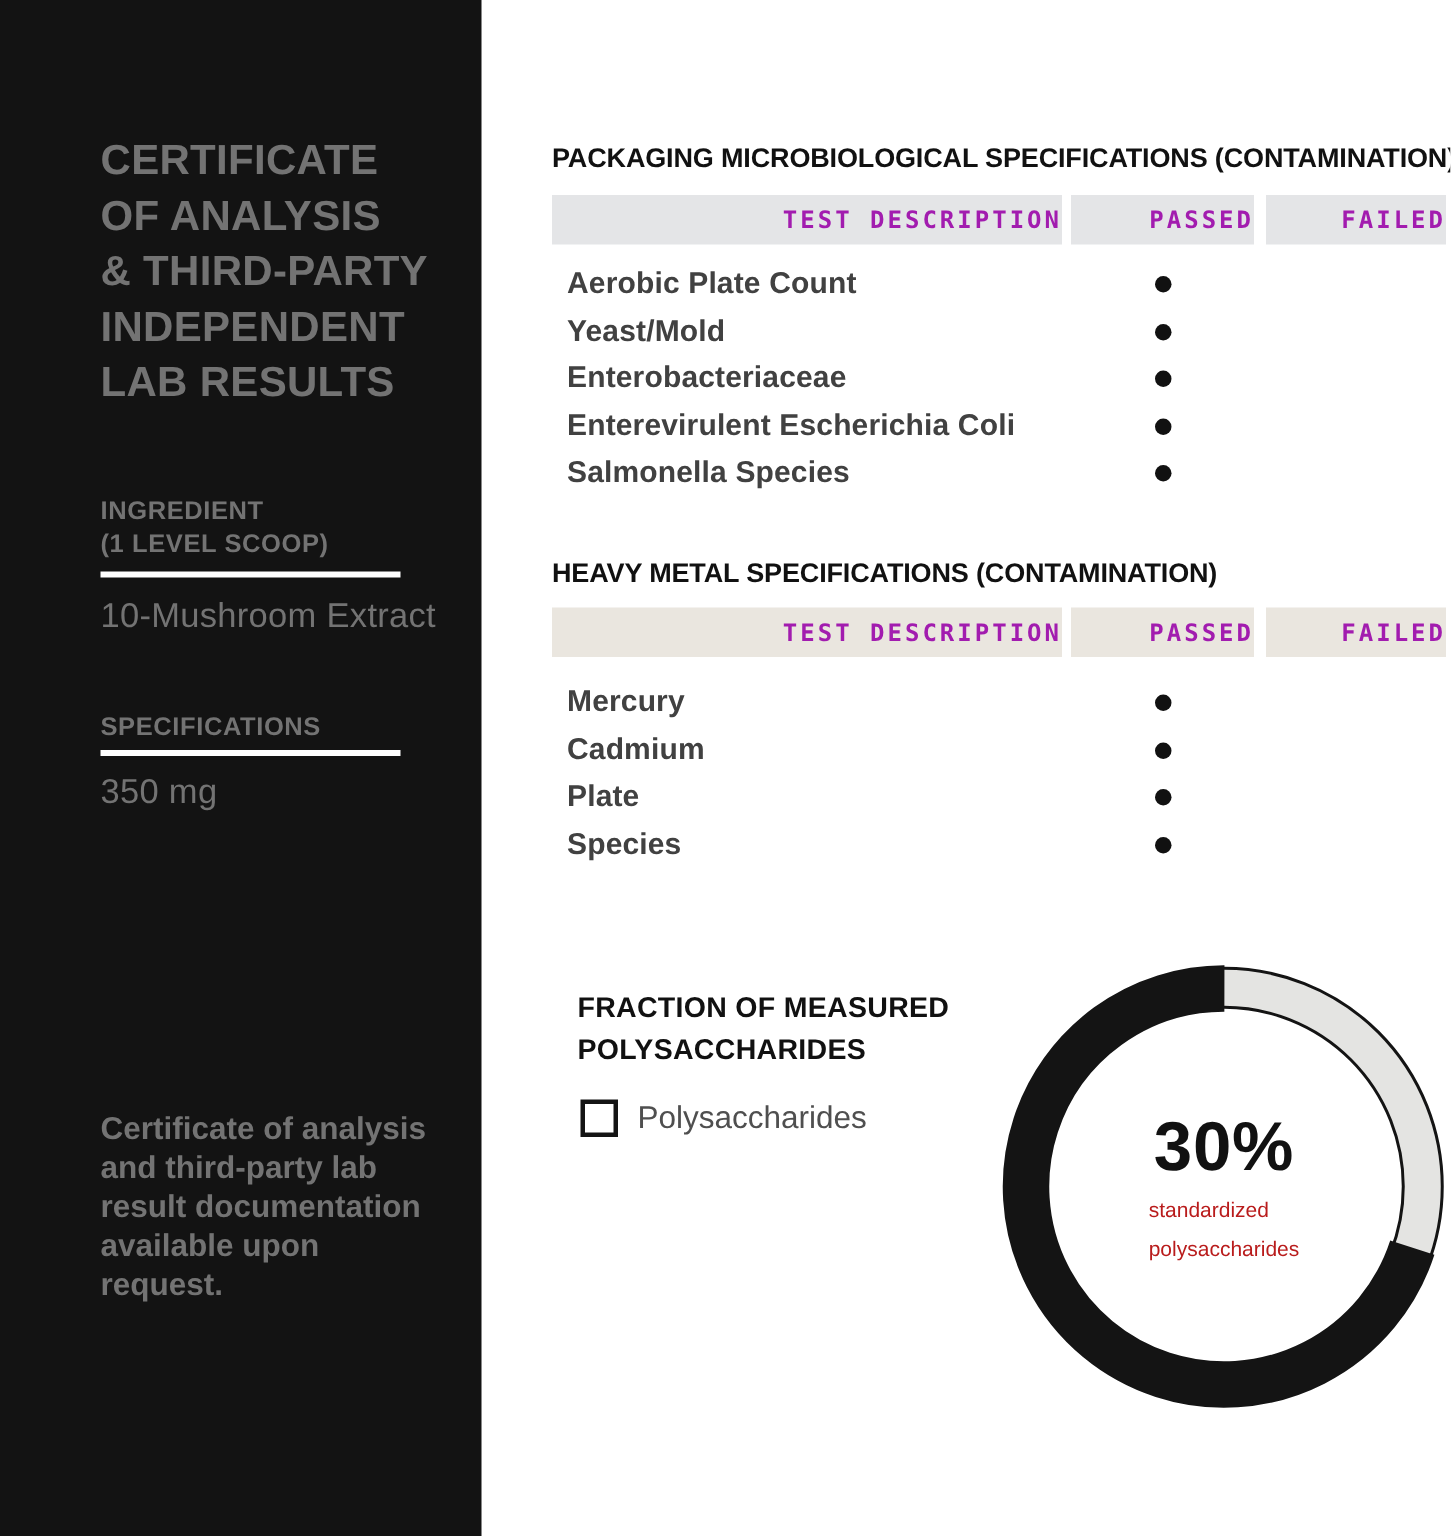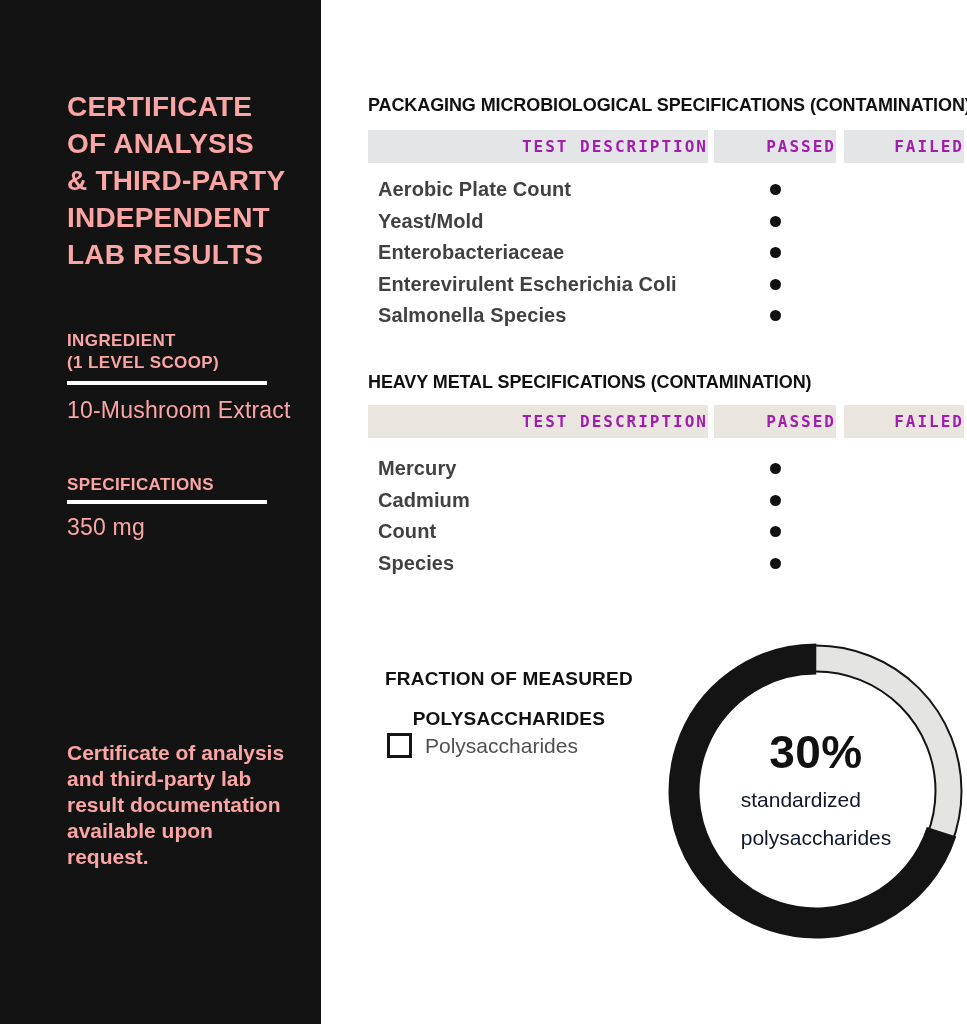--- a/index.html
+++ b/index.html
@@ -4,21 +4,21 @@
 <style>
   * { margin:0; padding:0; box-sizing:border-box; }
   html,body { background:#ffffff; }
   #canvas {
     position:relative; width:967px; height:1024px; background:#ffffff;
     font-family:"Liberation Sans", sans-serif; overflow:hidden;
   }
   .pre { white-space:pre-line; }
 
   
-  .sidebar { position:absolute; left:0; top:0; width:321px; height:1024px; background:#131313; color:#fca5a5; }
+  .sidebar { position:absolute; left:0; top:0; width:321px; height:1024px; background:#131313; color:#737373; }
   .sb-title { position:absolute; left:67px; top:88px; width:245px; font-size:28px; font-weight:bold; line-height:37px; letter-spacing:0.2px; }
   .sb-label { font-size:17px; font-weight:bold; line-height:22px; letter-spacing:0.4px; }
   .sb-ing-label { position:absolute; left:67px; top:330px; }
   .sb-rule { position:absolute; left:67px; width:200px; height:4px; background:#ffffff; }
   .rule-1 { top:381px; }
   .rule-2 { top:500px; }
   .sb-value { position:absolute; left:67px; font-size:23px; font-weight:400; letter-spacing:0.2px; }
   .sb-ing-value { top:397px; }
   .sb-spec-label { position:absolute; left:67px; top:474px; }
   .sb-spec-value { top:514px; }
@@ -44,33 +44,33 @@
   .tbody { position:absolute; left:368px; }
   .tbody-1 { top:174px; }
   .tbody-2 { top:453px; }
   .trow { display:flex; height:31.5px; align-items:center;font-weight:bold; }
   .td-test { width:340px; padding-left:10px; font-size:20px; color:#414141; letter-spacing:0.1px; }
   .td-mark { width:122px; margin-left:6px; display:flex; align-items:center; justify-content:center; }
   .td-failed { width:120px; margin-left:8px; }
   .dot { width:11px; height:11px; border-radius:50%; background:#111111; }
 
   
-  .chart-heading { position:absolute; left:385px; top:659px; font-size:19px; font-weight:bold; color:#111111; line-height:40px; letter-spacing:0.2px;text-align:center; }
+  .chart-heading { position:absolute; left:385px; top:659px; font-size:19px; font-weight:bold; color:#111111; line-height:28px; letter-spacing:0.2px; }
   .legend { position:absolute; left:387px; top:733px; display:flex; align-items:center; }
   .swatch { width:25px; height:25px; border:3px solid #141414; background:#ffffff; padding:2px; }
   .swatch-inner { width:100%; height:100%; }
   .legend-label { margin-left:13px; font-size:21px; color:#4f4f4f; }
 
   .donut-wrap { position:absolute; left:666px; top:641px; width:300px; height:300px; }
   .donut-center {
     position:absolute; inset:0; display:flex; flex-direction:column;
     align-items:center; justify-content:center; 
   }
   .donut-pct { font-size:46px; font-weight:bold; color:#111111; letter-spacing:0.5px; }
-  .donut-caption { font-size:21px; color:#0f172a; line-height:38px; margin-top:2px; }
+  .donut-caption { font-size:14px; color:#b91c1c; line-height:26px; margin-top:2px; }
 </style>
 </head>
 <body>
 
 <div id="canvas">
 
   <aside class="sidebar">
     <h1 class="sb-title pre">CERTIFICATE
 OF ANALYSIS
 &amp; THIRD-PARTY
@@ -152,21 +152,21 @@
         <div class="td-mark td-failed"></div>
       </div>
       <div class="trow">
         <div class="td-test">Cadmium</div>
         <div class="td-mark ">
           <span class="dot"></span>
         </div>
         <div class="td-mark td-failed"></div>
       </div>
       <div class="trow">
-        <div class="td-test">Count</div>
+        <div class="td-test">Plate</div>
         <div class="td-mark ">
           <span class="dot"></span>
         </div>
         <div class="td-mark td-failed"></div>
       </div>
       <div class="trow">
         <div class="td-test">Species</div>
         <div class="td-mark ">
           <span class="dot"></span>
         </div>

